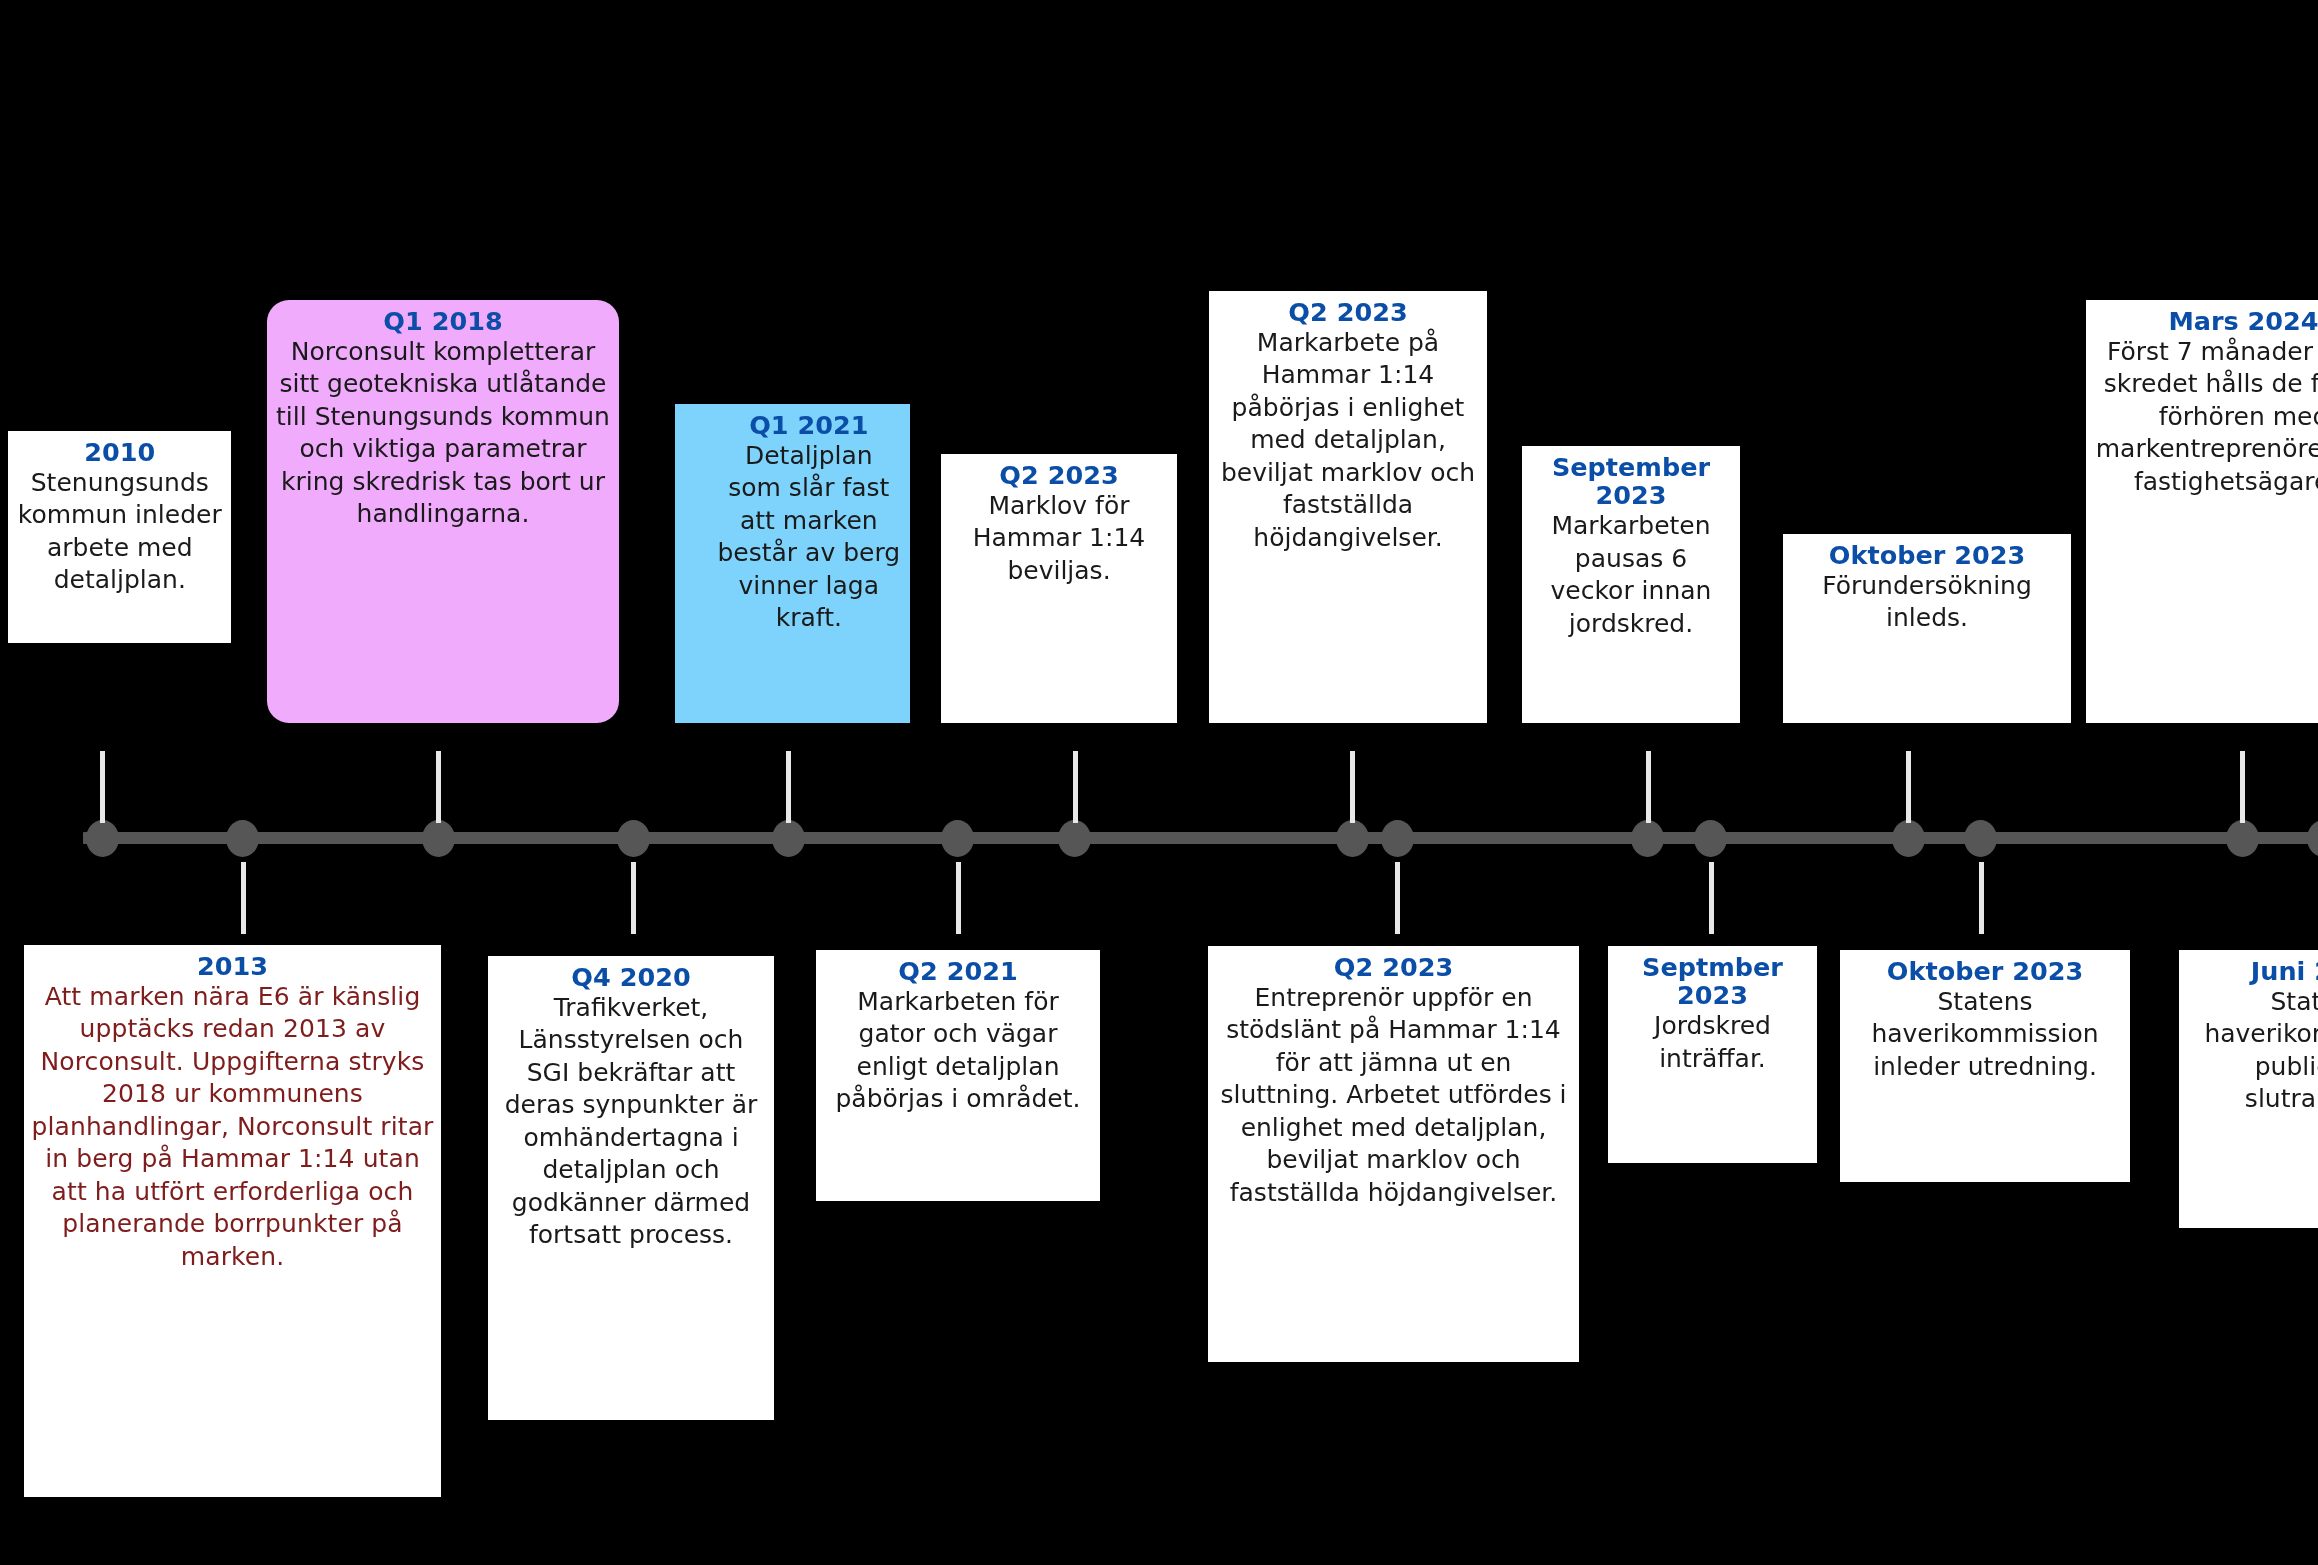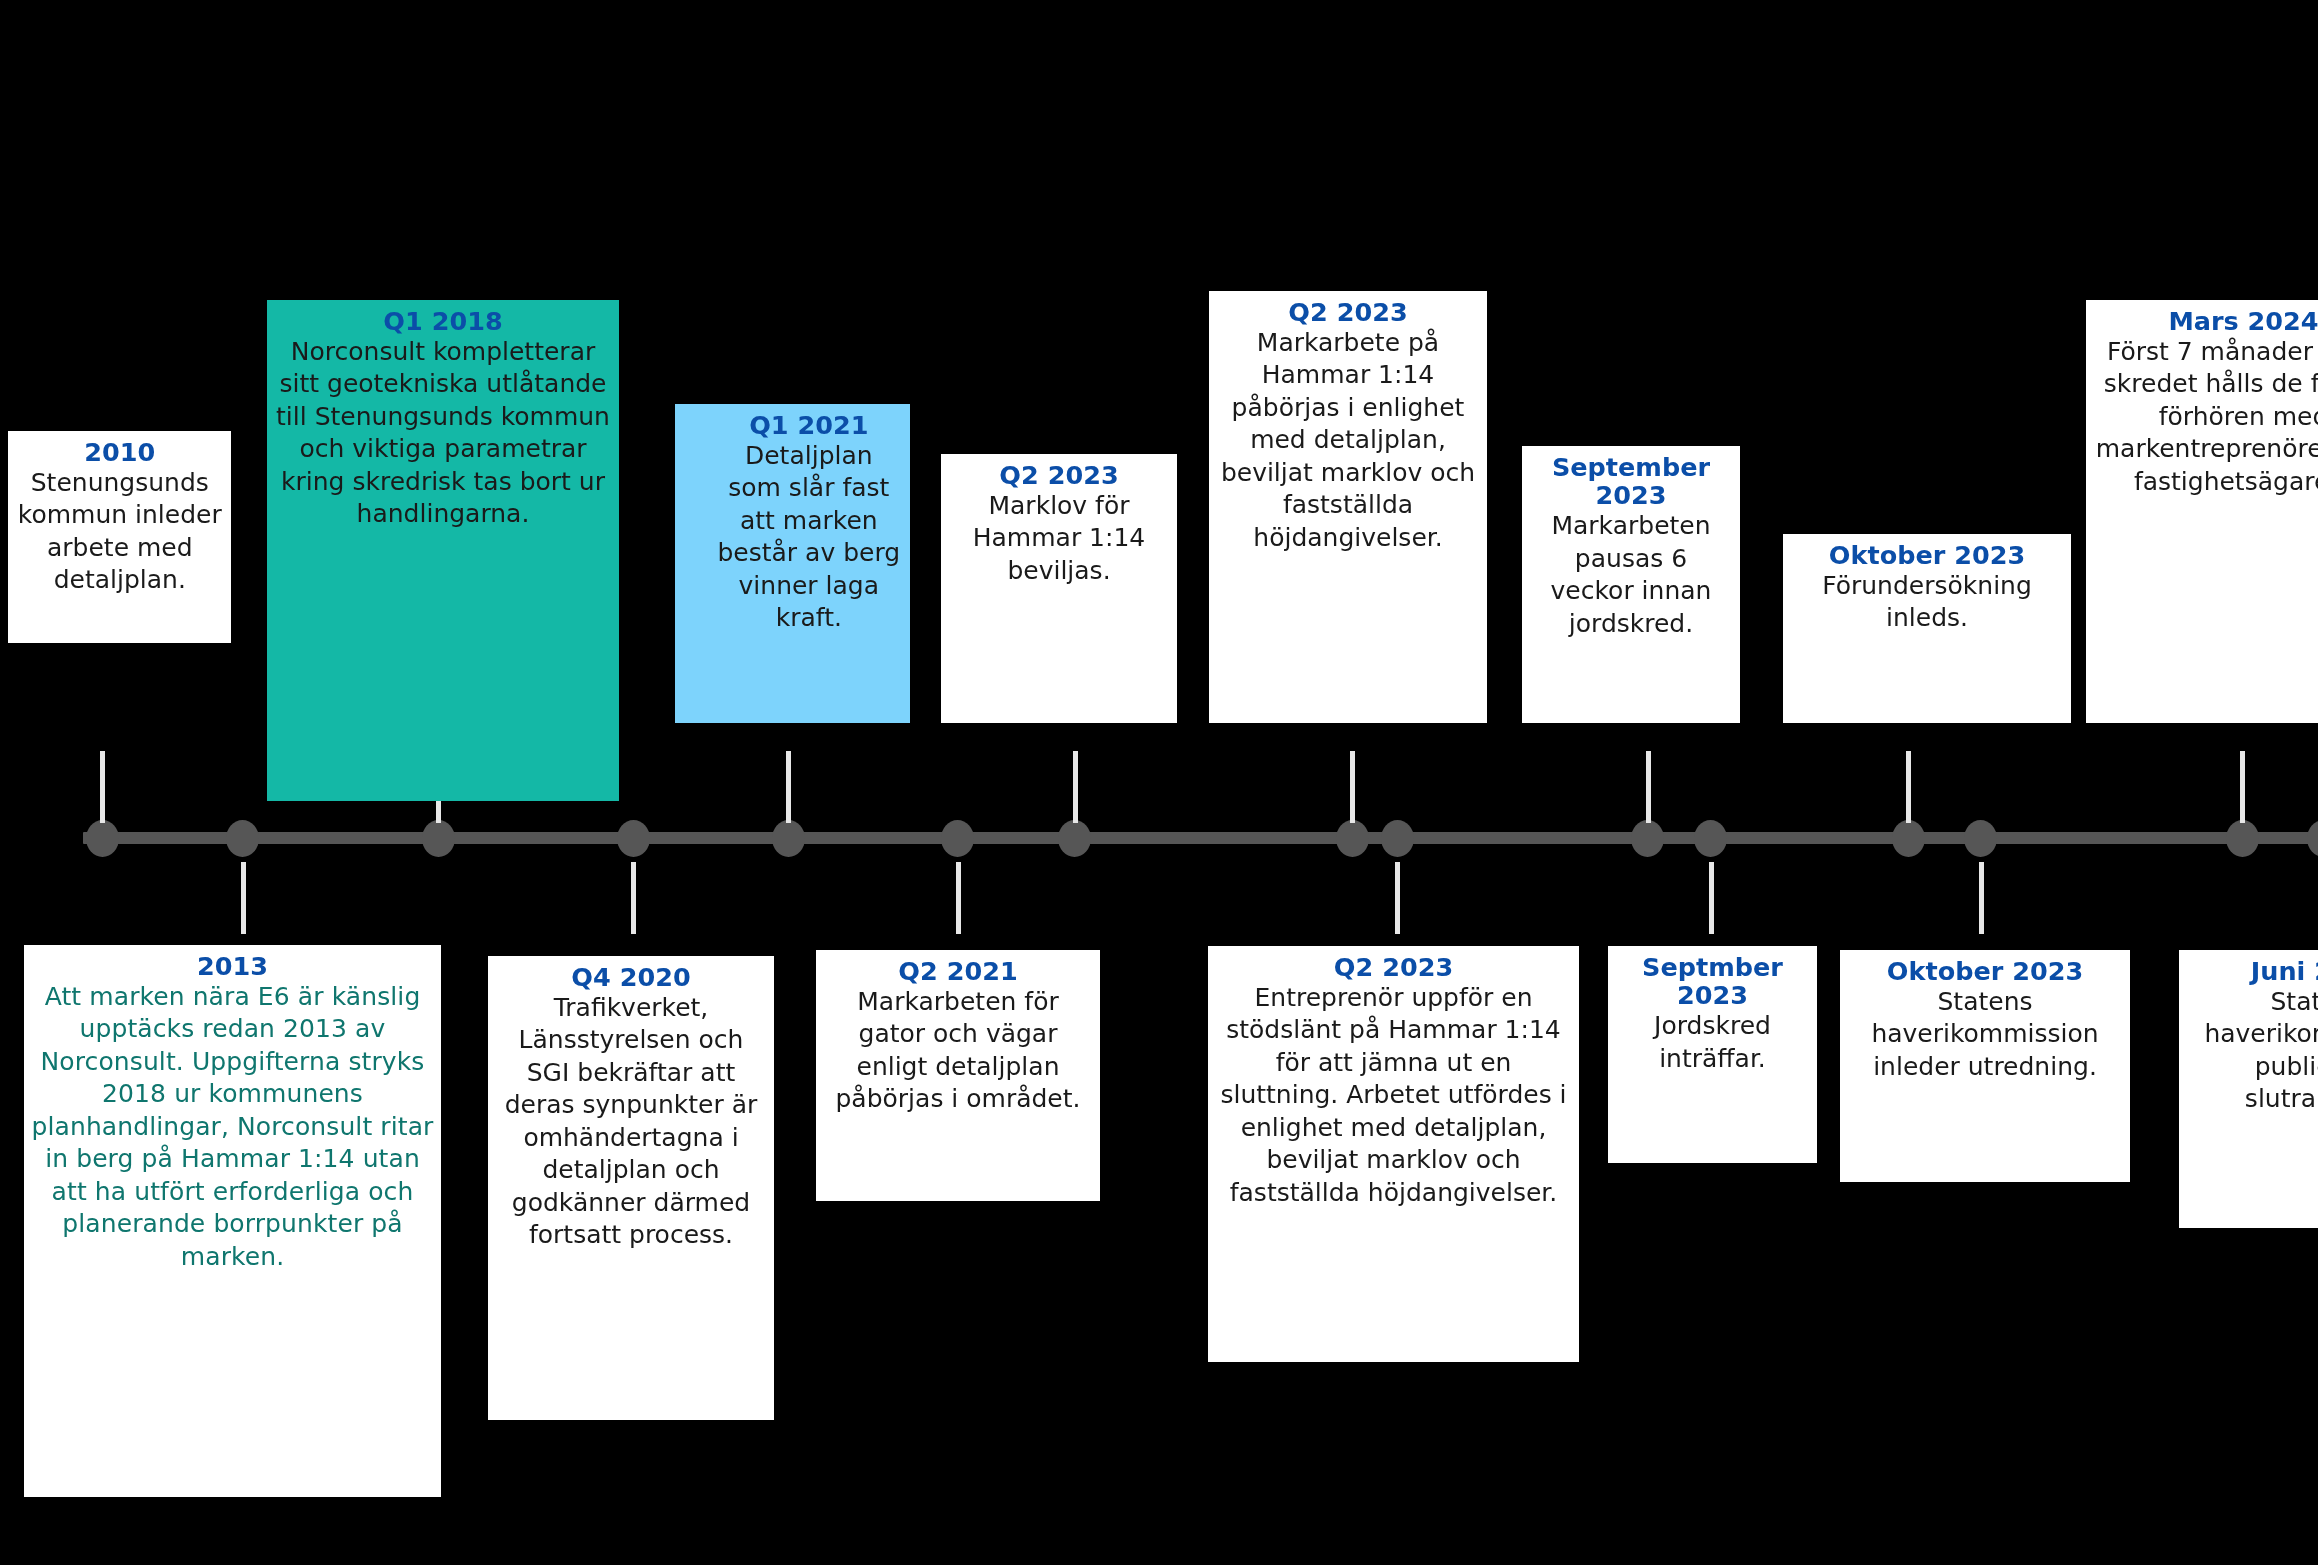--- a/index.html
+++ b/index.html
@@ -65,21 +65,21 @@
   <div class="stem" style="left: 956px; top: 862px; height: 72px; background: rgb(232, 232, 232);"></div>
   <div class="stem" style="left: 1395px; top: 862px; height: 72px; background: rgb(232, 232, 232);"></div>
   <div class="stem" style="left: 1709px; top: 862px; height: 72px; background: rgb(232, 232, 232);"></div>
   <div class="stem" style="left: 1979px; top: 862px; height: 72px; background: rgb(232, 232, 232);"></div>
 
   <div class="card" style="left: 8.3px; top: 431px; width: 223px; height: 212px; background: rgb(255, 255, 255); font-size: 25px;">
     <span class="hd" style="color: rgb(11, 78, 168); font-size: 25.5px;">2010</span>
     <span class="bd" style="color: rgb(26, 26, 26); font-size: 25px;">Stenungsunds kommun inleder arbete med detaljplan.</span>
   </div>
 
-  <div class="card" style="left: 267px; top: 300px; width: 352px; height: 501px; background: #14b8a6; font-size: 25px;">
+  <div class="card" style="left: 267px; top: 300px; width: 352px; height: 423px; background: #f0abfc; font-size: 25px; border-radius: 22px;">
     <span class="hd" style="color: rgb(11, 78, 168); font-size: 25.5px;">Q1 2018</span>
     <span class="bd" style="color: rgb(26, 26, 26); font-size: 25px;">Norconsult kompletterar sitt geotekniska utlåtande till Stenungsunds kommun och viktiga parametrar kring skredrisk tas bort ur handlingarna.</span>
   </div>
 
   <div class="card" style="left: 675px; top: 404px; width: 235px; height: 319px; background: #7dd3fc; font-size: 25px; padding-left: 40px;">
     <span class="hd" style="color: rgb(11, 78, 168); font-size: 25.5px;">Q1 2021</span>
     <span class="bd" style="color: rgb(26, 26, 26); font-size: 25px;">Detaljplan som slår fast att marken består av berg vinner laga kraft.</span>
   </div>
 
   <div class="card" style="left: 941px; top: 454px; width: 236px; height: 269px; background: rgb(255, 255, 255); font-size: 25px;">
@@ -102,21 +102,21 @@
     <span class="bd" style="color: rgb(26, 26, 26); font-size: 25px;">Förundersökning inleds.</span>
   </div>
 
   <div class="card" style="left: 2086px; top: 300px; width: 315px; height: 423px; background: rgb(255, 255, 255); font-size: 25px;">
     <span class="hd" style="color: rgb(11, 78, 168); font-size: 25.5px;">Mars 2024</span>
     <span class="bd" style="color: rgb(26, 26, 26); font-size: 25px;">Först 7 månader efter skredet hålls de första förhören med markentreprenören och fastighetsägaren.</span>
   </div>
 
   <div class="card wide" style="left: 24px; top: 945px; width: 417px; height: 552px; background: rgb(255, 255, 255); font-size: 25px;">
     <span class="hd" style="color: rgb(11, 78, 168); font-size: 25.5px;">2013</span>
-    <span class="bd" style="color: #0f766e; font-size: 25px;">Att marken nära E6 är känslig upptäcks redan 2013 av Norconsult. Uppgifterna stryks 2018 ur kommunens planhandlingar, Norconsult ritar in berg på Hammar 1:14 utan att ha utfört erforderliga och planerande borrpunkter på marken.</span>
+    <span class="bd" style="color: #7f1d1d; font-size: 25px;">Att marken nära E6 är känslig upptäcks redan 2013 av Norconsult. Uppgifterna stryks 2018 ur kommunens planhandlingar, Norconsult ritar in berg på Hammar 1:14 utan att ha utfört erforderliga och planerande borrpunkter på marken.</span>
   </div>
 
   <div class="card" style="left: 488px; top: 956px; width: 286px; height: 464px; background: rgb(255, 255, 255); font-size: 25px;">
     <span class="hd" style="color: rgb(11, 78, 168); font-size: 25.5px;">Q4 2020</span>
     <span class="bd" style="color: rgb(26, 26, 26); font-size: 25px;">Trafikverket, Länsstyrelsen och SGI bekräftar att deras synpunkter är omhändertagna i detaljplan och godkänner därmed fortsatt process.</span>
   </div>
 
   <div class="card" style="left: 816px; top: 950px; width: 284px; height: 251px; background: rgb(255, 255, 255); font-size: 25px;">
     <span class="hd" style="color: rgb(11, 78, 168); font-size: 25.5px;">Q2 2021</span>
     <span class="bd" style="color: rgb(26, 26, 26); font-size: 25px;">Markarbeten för gator och vägar enligt detaljplan påbörjas i området.</span>

